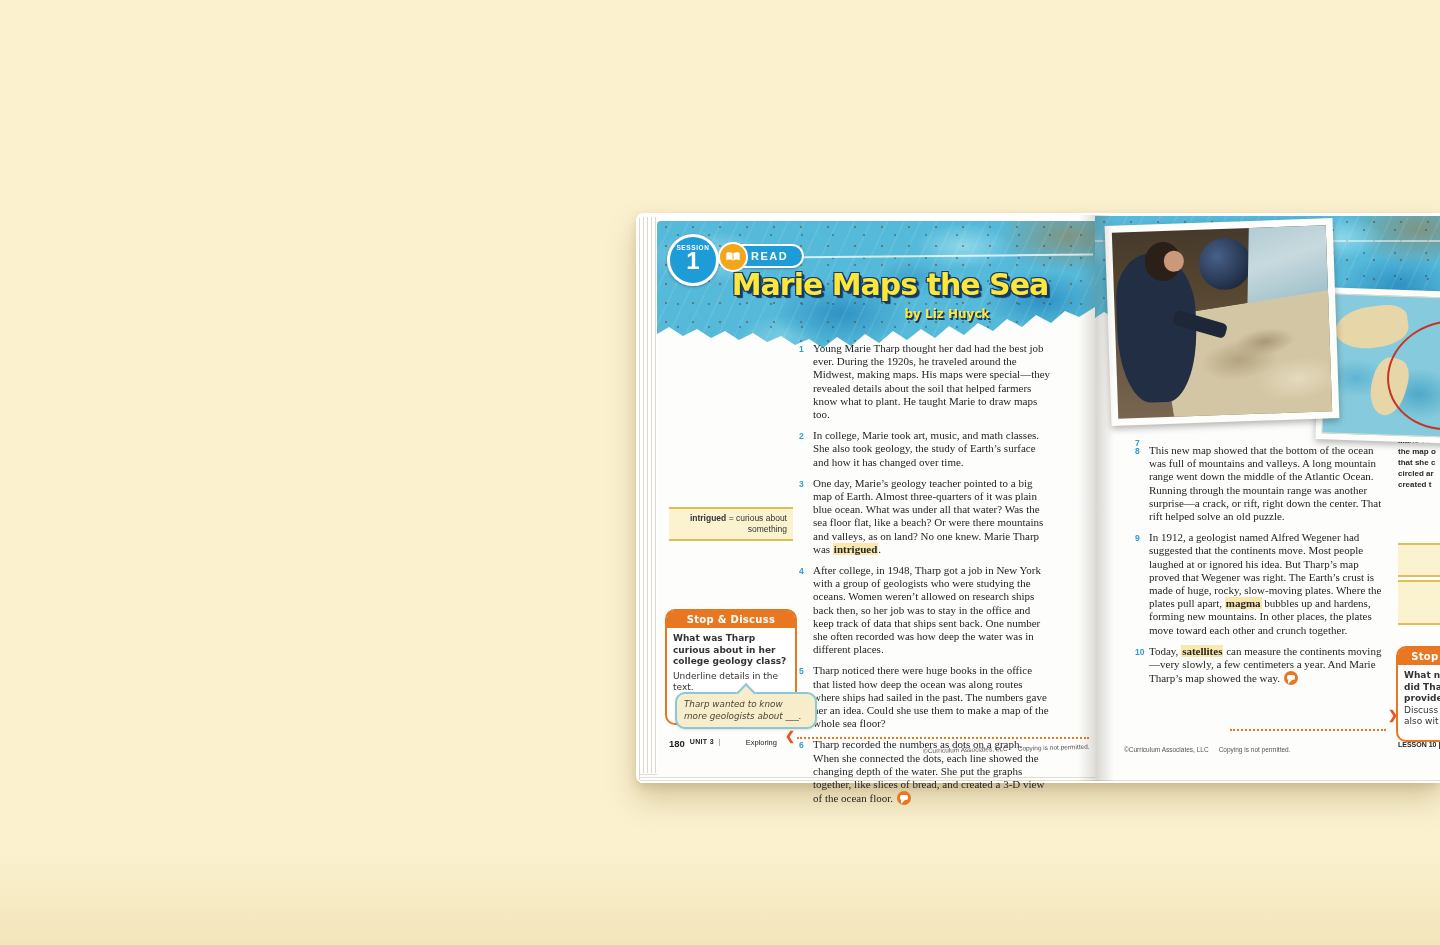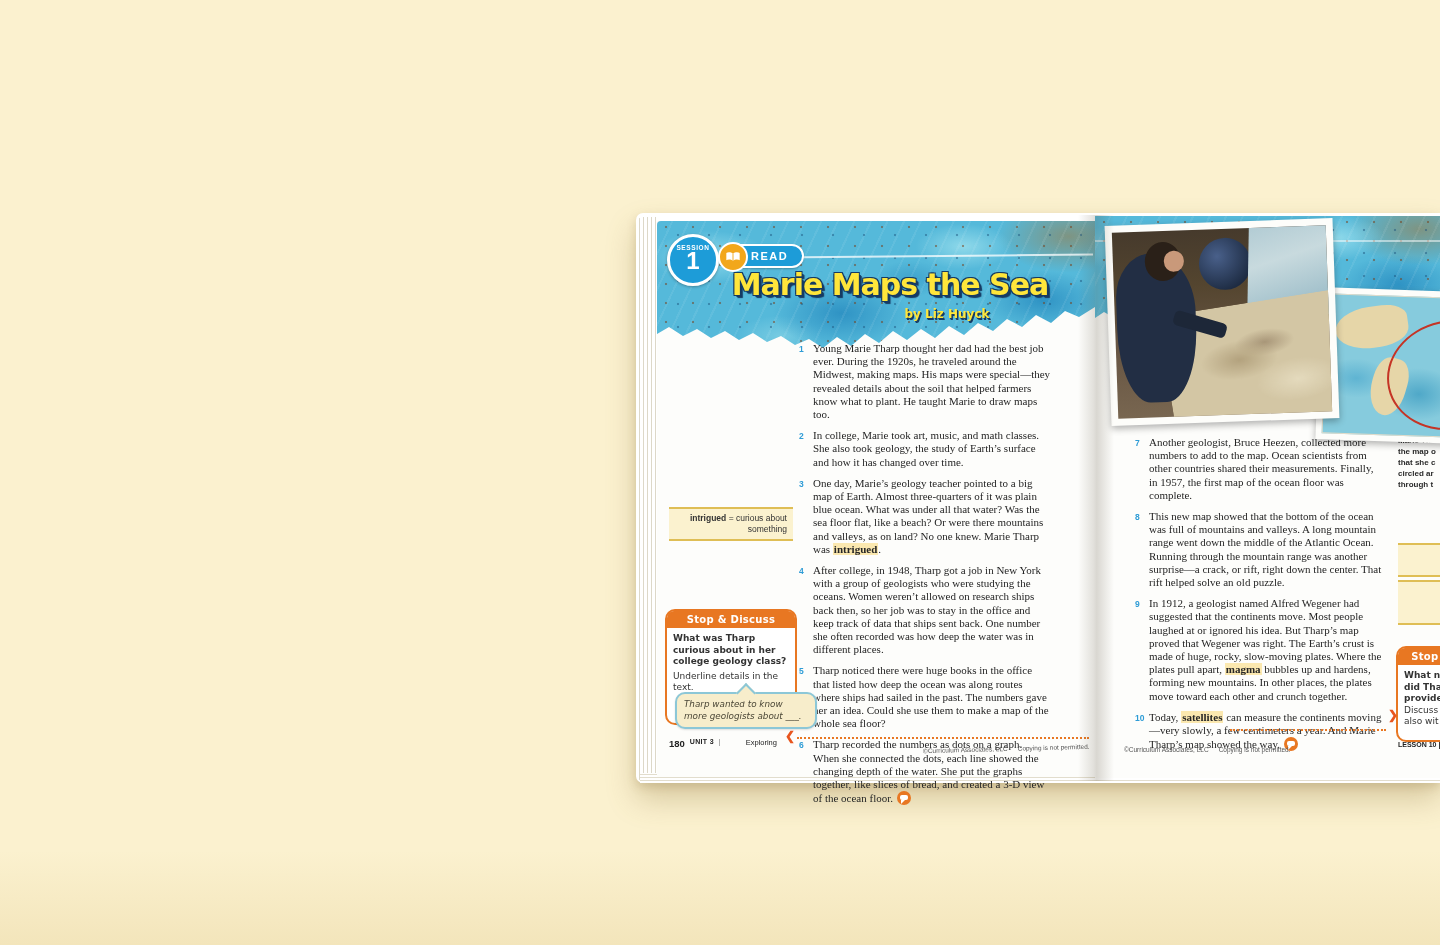--- a/index.html
+++ b/index.html
@@ -301,37 +301,36 @@
       <div class="ph-figure"></div>
       <div class="ph-head"></div>
       <div class="ph-face"></div>
       <div class="ph-arm"></div>
     </div>
   </div>
 
   <div class="main-col main-col-right">
     <div class="para">
       <span class="pnum">7</span>
-      <span><span>Another geologist, Bruce Heezen, collected more numbers to add to the map. Ocean scientists from other countries shared their measurements. Finally, in 1957, the first map of the ocean floor was complete.</span></span>
     </div>
     <div class="para">
       <span class="pnum">8</span>
       <span><span>This new map showed that the bottom of the ocean was full of mountains and valleys. A long mountain range went down the middle of the Atlantic Ocean. Running through the mountain range was another surprise—a crack, or rift, right down the center. That rift helped solve an old puzzle.</span></span>
     </div>
     <div class="para">
       <span class="pnum">9</span>
       <span><span>In 1912, a geologist named Alfred Wegener had suggested that the continents move. Most people laughed at or ignored his idea. But Tharp’s map proved that Wegener was right. The Earth’s crust is made of huge, rocky, slow-moving plates. Where the plates pull apart, </span><span class="hl">magma</span><span> bubbles up and hardens, forming new mountains. In other places, the plates move toward each other and crunch together.</span></span>
     </div>
     <div class="para">
       <span class="pnum">10</span>
       <span><span>Today, </span><span class="hl">satellites</span><span> can measure the continents moving—very slowly, a few centimeters a year. And Marie Tharp’s map showed the way.</span></span><span class="talk-icon"></span>
     </div>
   </div>
 
-  <div class="photo-caption"><span style="font-weight: bold;">Marie Tha</span><br><span style="font-weight: bold;">the map o</span><br><span style="font-weight: bold;">that she c</span><br><span style="font-weight: bold;">circled ar</span><br><span style="font-weight: bold;">through t</span></div>
+  <div class="photo-caption"><span style="font-weight: bold;">Marie Tha</span><br><span style="font-weight: bold;">the map o</span><br><span style="font-weight: bold;">that she c</span><br><span style="font-weight: bold;">circled ar</span><br><span style="font-weight: bold;">created t</span></div>
 
   <div class="vocab-box vocab-magma"><span style="font-weight: bold;">magma</span><span> =</span><br><span>within Ea</span></div>
   <div class="vocab-box vocab-satellites"><span style="font-weight: bold;">satellites</span><br><span>that colle</span><br><span>informati</span></div>
 
   <div class="stop-box stop-box-right">
     <div class="stop-header">Stop &amp; Discuss</div>
     <div class="stop-body"><span style="font-weight: bold;">What n</span><br><span style="font-weight: bold;">did Tha</span><br><span style="font-weight: bold;">provide</span><br><span>Discuss</span><br><span>also wit</span></div>
   </div>
 
   <div class="dotted-line dotted-right"></div>

